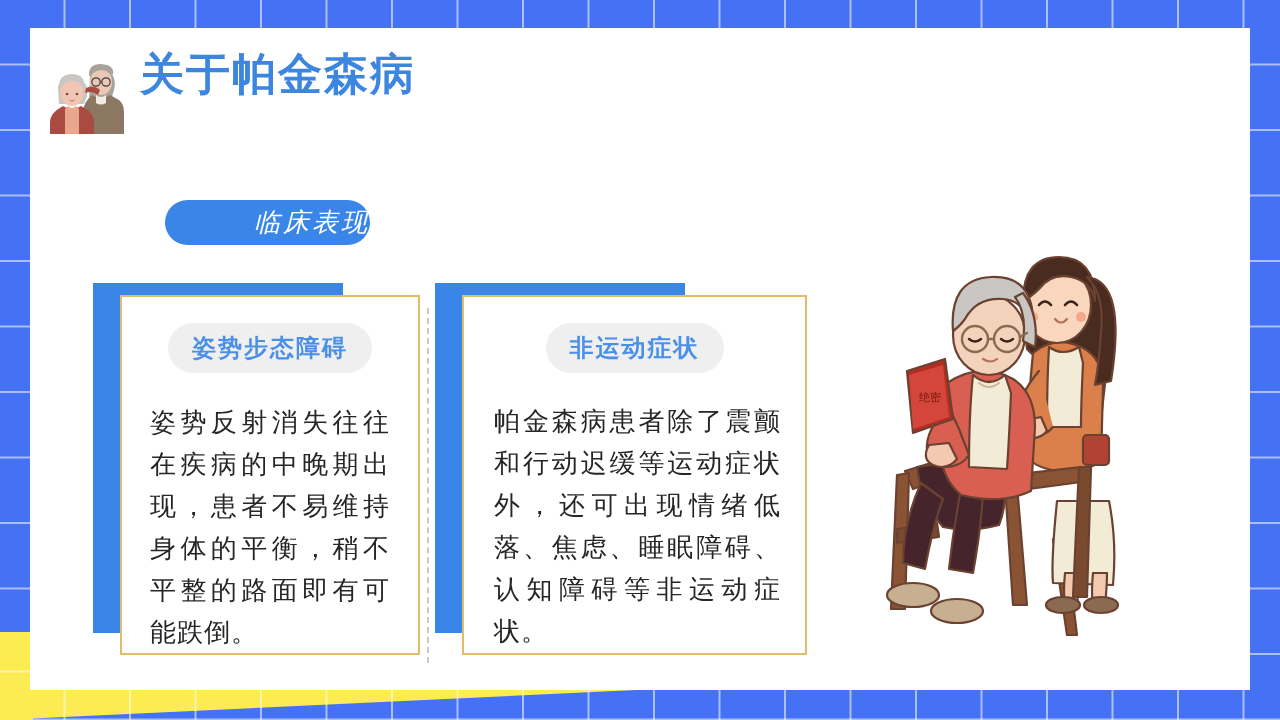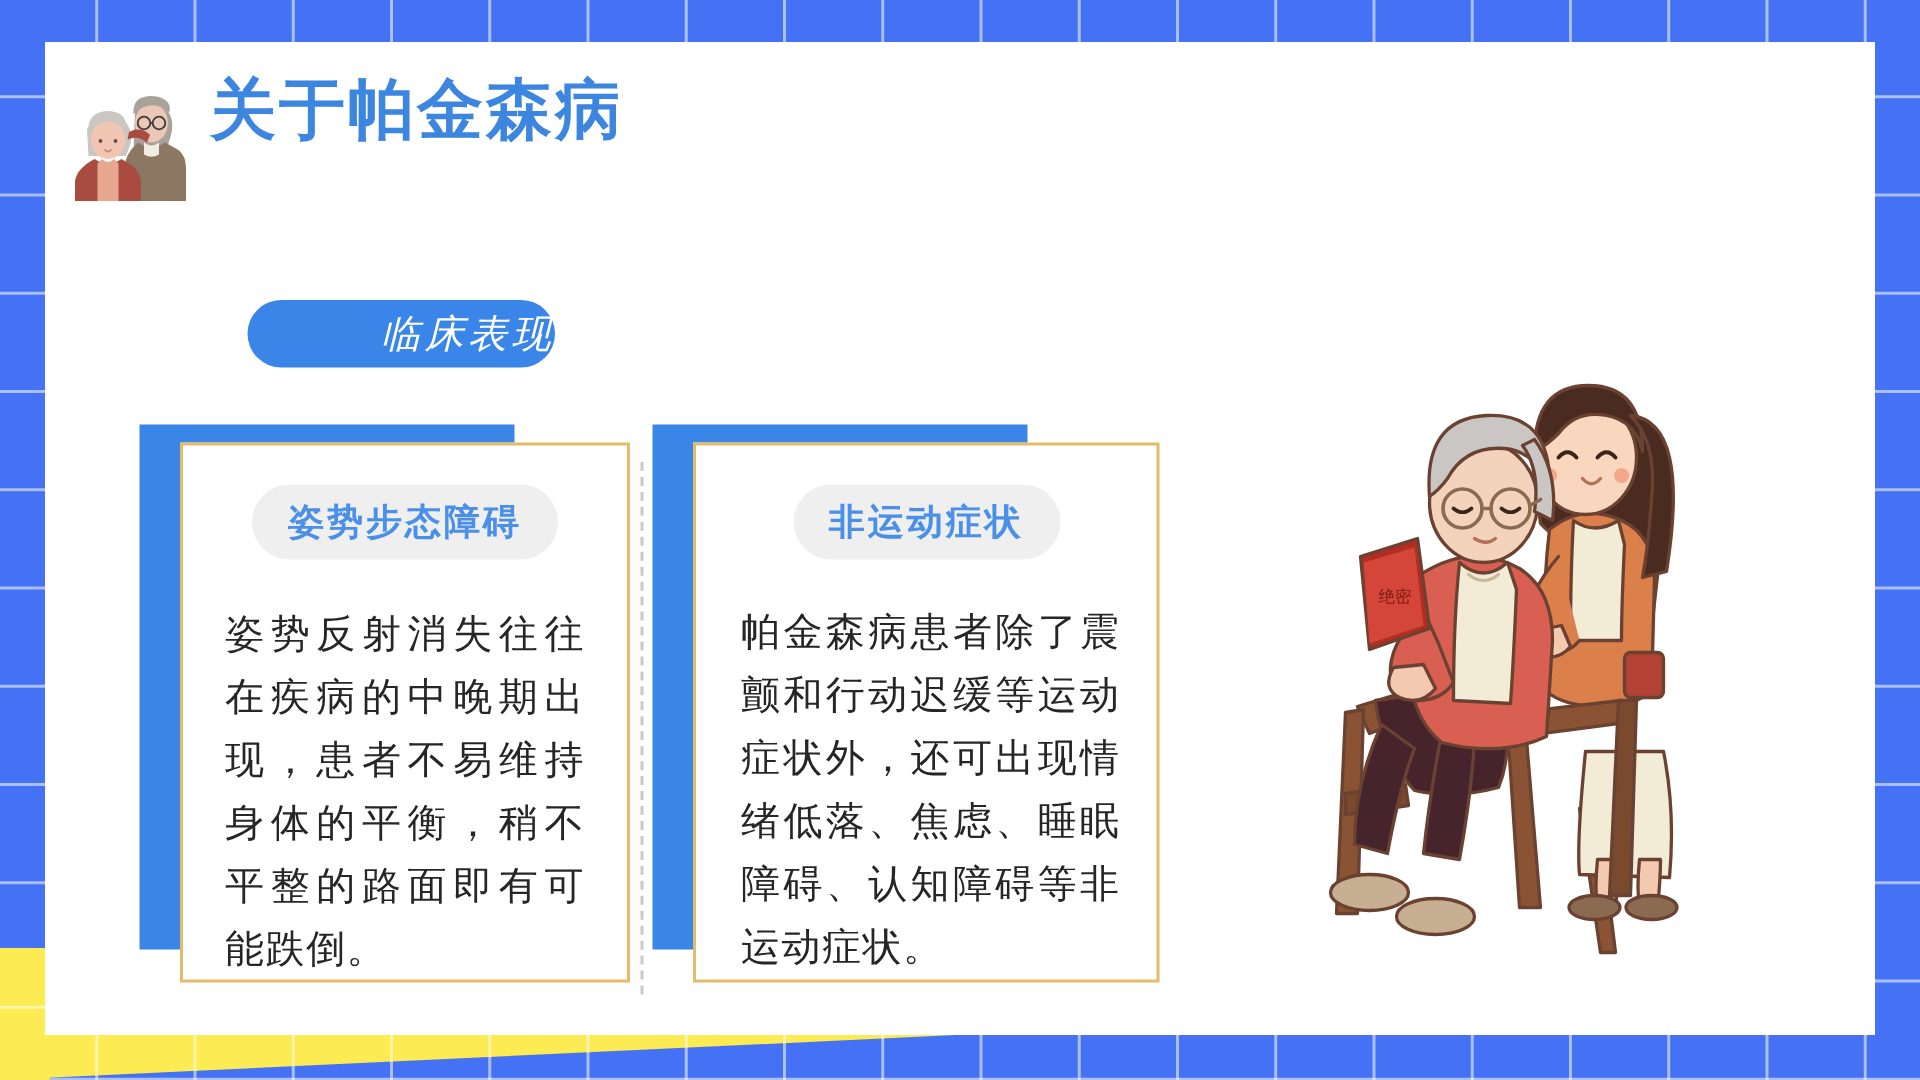--- a/index.html
+++ b/index.html
@@ -73,21 +73,21 @@
     position:absolute;left:12px;top:12px;
     background:#fff;border:2px solid #E3BC6A;
     box-sizing:border-box;
     margin-left:15px;
   }
   .card-1{left:63px;}
   .card-1 .blue-block{width:250px;height:350px;}
   .card-1 .sheet{width:300px;height:360px;}
   .card-2{left:405px;}
   .card-2 .blue-block{width:250px;height:350px;}
-  .card-2 .sheet{width:311px;height:360px;}
+  .card-2 .sheet{width:345px;height:360px;}
 
   .card-title{
     position:absolute;left:50%;transform:translateX(-50%);top:26px;
     background:#EFEFEF;border-radius:26px;
     color:#4A8FE8;font-size:24px;font-weight:700;letter-spacing:2px;
     padding:9px 24px;white-space:nowrap;
   }
   .card-body{
     position:absolute;left:28px;right:28px;top:104px;
     color:#262626;font-size:26px;line-height:42px;letter-spacing:1px;

